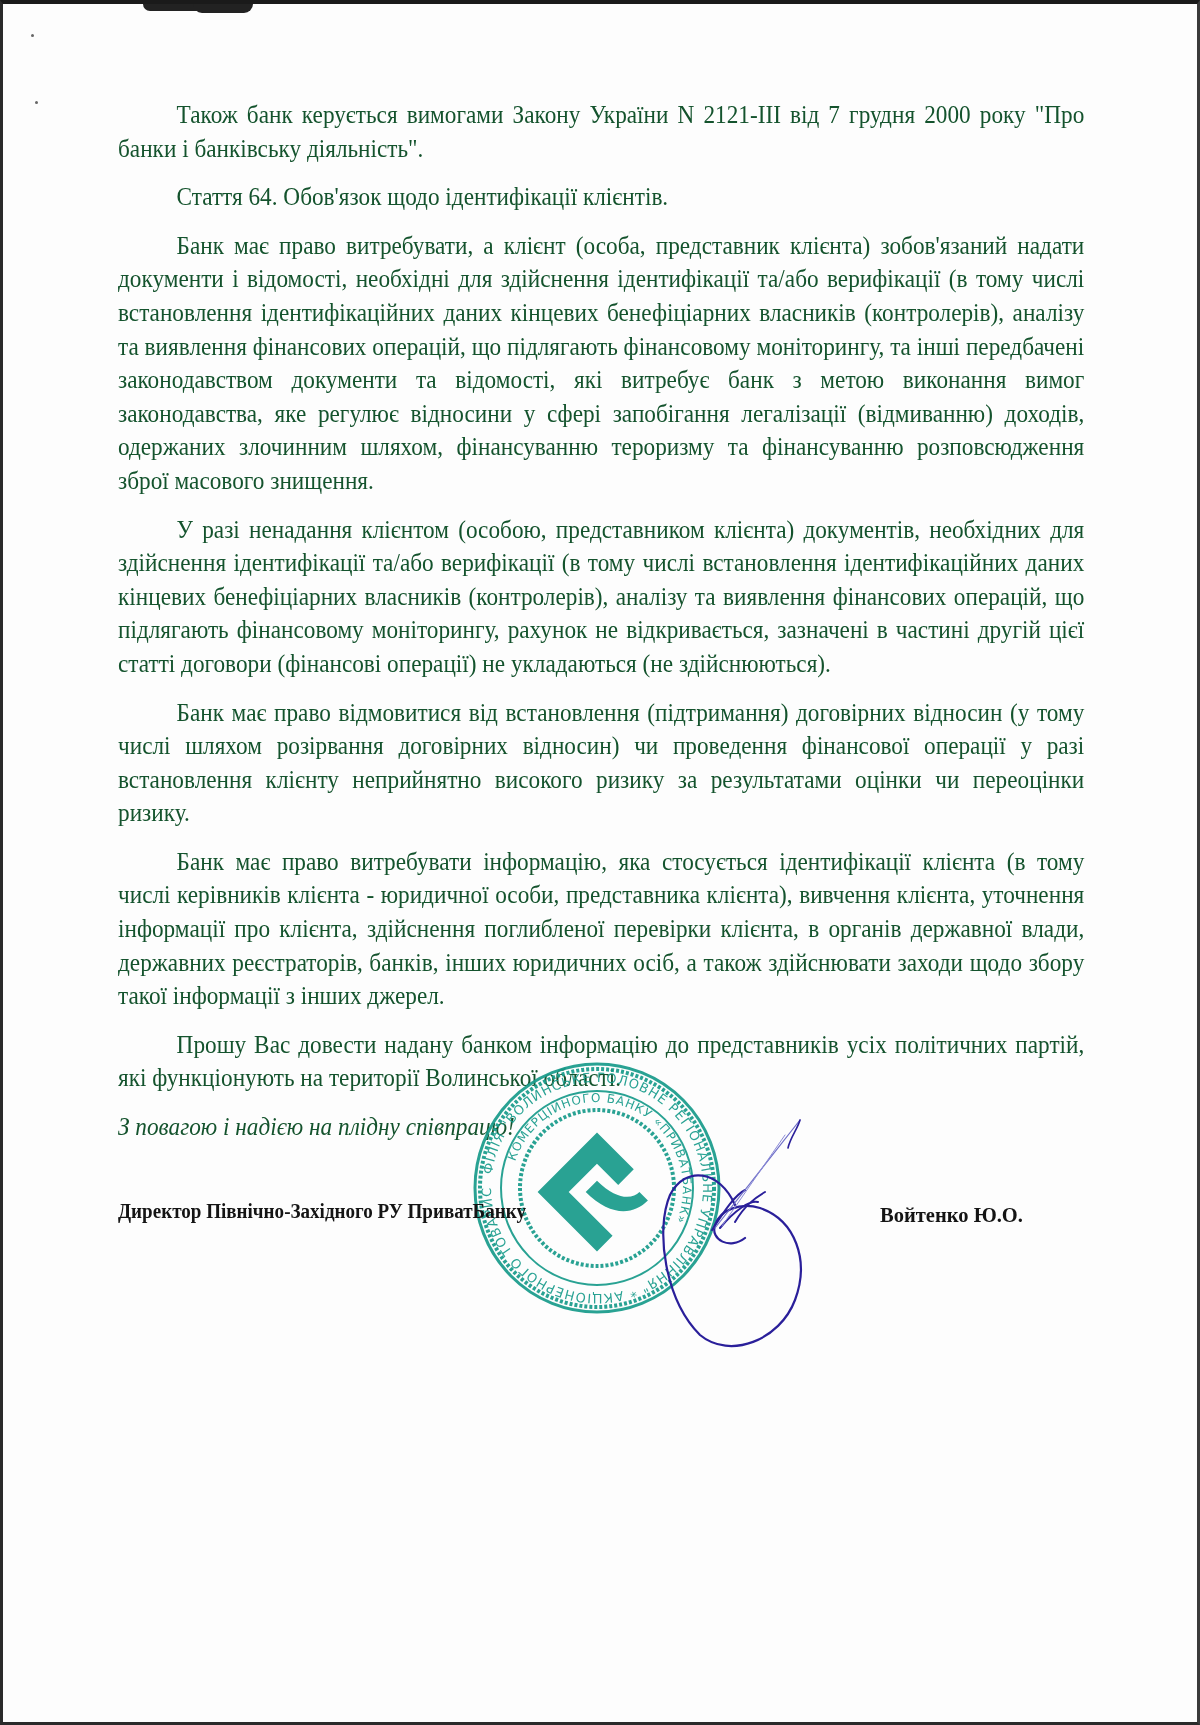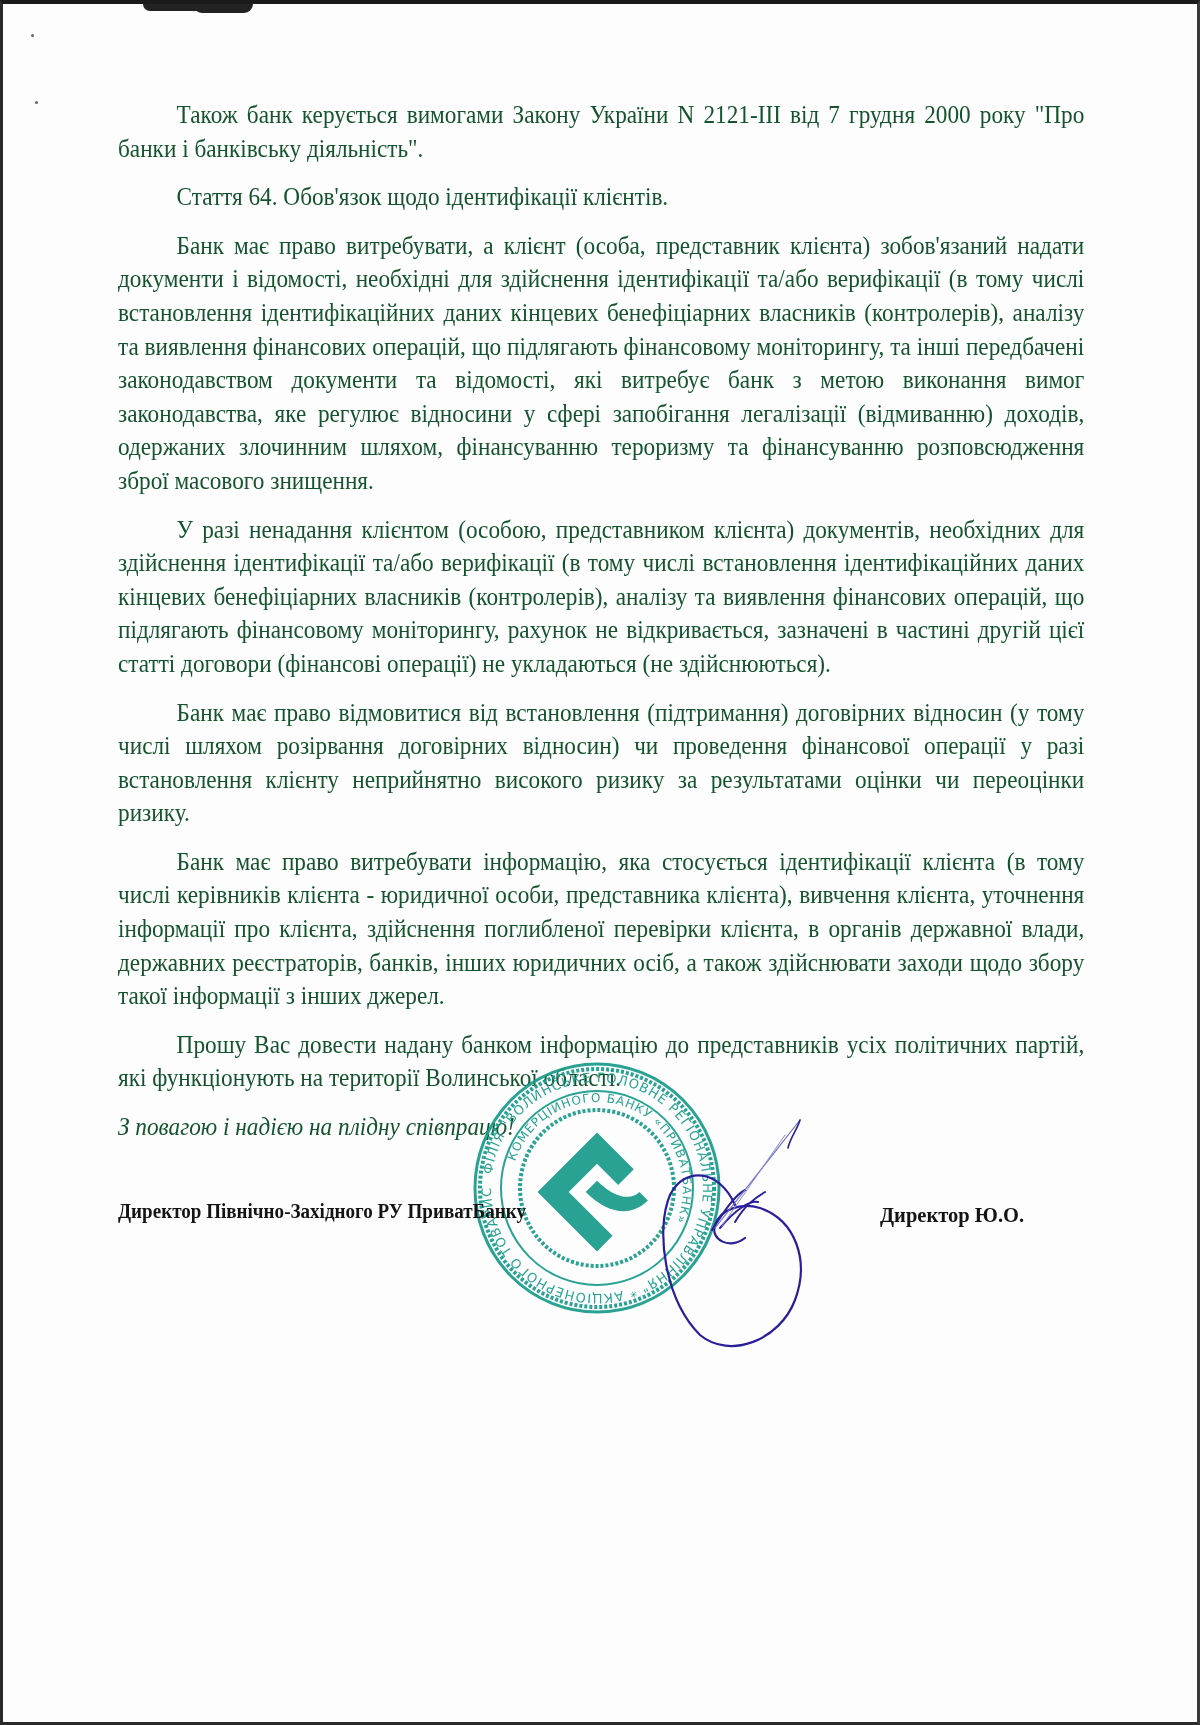--- a/index.html
+++ b/index.html
@@ -146,21 +146,21 @@
   </text>
 
   <g transform="translate(125,130) rotate(-45)">
     <path d="M -42,-42 L 42,-42 L 42,10 L 20,10 L 20,-20 L -20,-20 L -20,42 L -42,42 Z" fill="#1a9c8c"></path>
     <path d="M -8,-8 L 8,-8 C 8,20 20,30 30,30 L 30,42 C 10,42 -8,28 -8,-8 Z" fill="#1a9c8c"></path>
   </g>
 </svg>
 
 <div class="sign-row">
   <span class="sign-title">Директор Північно-Західного РУ ПриватБанку</span>
-  <span class="sign-name">Директор Ю.О.</span>
+  <span class="sign-name">Войтенко Ю.О.</span>
 </div>
 
 <svg class="signature" viewBox="0 0 180 240" xmlns="http://www.w3.org/2000/svg">
   <path d="M 95,95 C 80,60 45,55 30,85 C 15,120 25,190 60,225 C 90,250 140,230 155,190 C 170,150 155,110 120,98 C 100,92 80,100 75,115 C 70,130 90,140 105,128" fill="none" stroke="#2a1f9a" stroke-width="2.2" stroke-linecap="round"></path>
   <path d="M 72,120 C 85,100 95,85 105,80 M 80,118 C 95,100 110,90 118,92 M 95,112 C 105,95 115,88 125,82" fill="none" stroke="#2a1f9a" stroke-width="2" stroke-linecap="round"></path>
   <path d="M 75,118 L 160,10" fill="none" stroke="#6f6fc8" stroke-width="1.2" stroke-linecap="round"></path>
   <path d="M 82,116 L 145,25" fill="none" stroke="#8a8ad6" stroke-width="1" stroke-linecap="round"></path>
   <path d="M 160,10 C 158,18 150,28 148,38" fill="none" stroke="#2a1f9a" stroke-width="1.6" stroke-linecap="round"></path>
 </svg>
 

